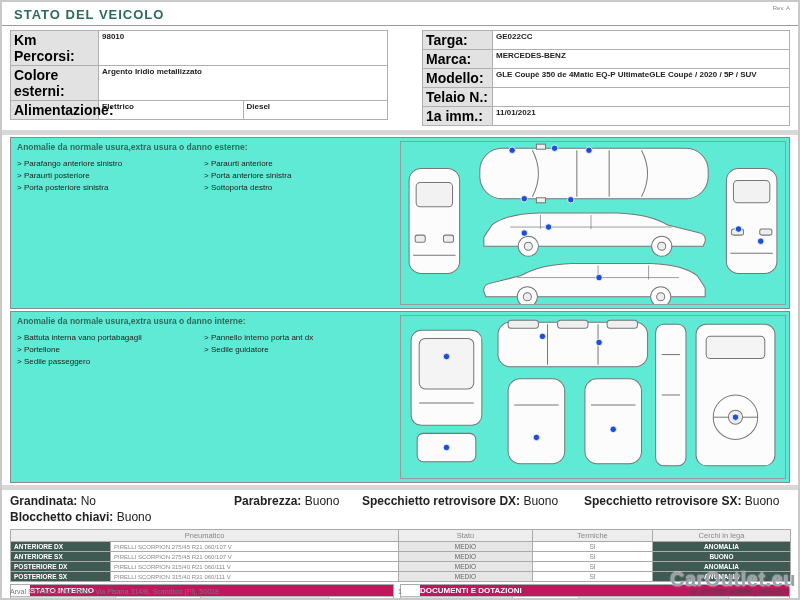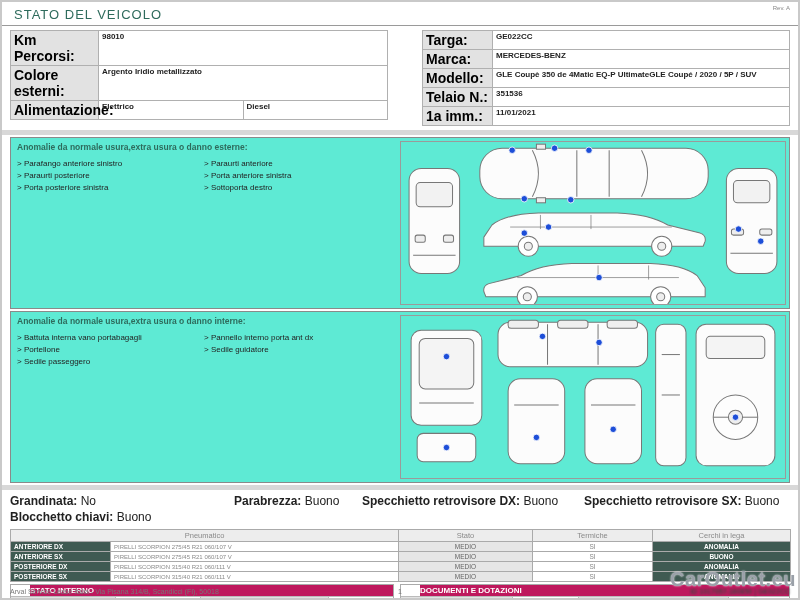--- a/index.html
+++ b/index.html
@@ -3,21 +3,21 @@
 <meta charset="utf-8">
 <style>
   * { margin:0; padding:0; box-sizing:border-box; }
   html,body { width:800px; height:600px; }
   body { background:#c9c9c9; overflow:hidden; font-family:"Liberation Sans","DejaVu Sans",sans-serif; }
   .page { position:absolute; left:2px; top:2px; width:796px; height:596px; background:#fff; overflow:hidden; }
 
   .rev { position:absolute; top:3px; right:8px; font-size:6px; color:#888; }
 
   .hdr { padding:5px 12px 0 12px; border-bottom:1px solid #9a9a9a; }
-  .doc-title { color:#2e6b5c; font-weight:normal; font-size:13px; letter-spacing:1px; padding-bottom:3px; }
+  .doc-title { color:#2e6b5c; font-weight:bold; font-size:13px; letter-spacing:1px; padding-bottom:3px; }
 
   .info { display:flex; gap:10px; padding:4px 8px 2px 8px; }
   .info-left { width:378px; }
   .info-right { flex:1;margin-left:24px; }
   .irow { display:flex; border:1px solid #b0b0b0; border-top:none; min-height:13px; }
   .irow:first-child { border-top:1px solid #b0b0b0; }
   .ilbl { background:#e2e2e2; font-weight:bold; font-size:14px; padding:1px 3px; width:88px; border-right:1px solid #b0b0b0; }
   .info-right .ilbl { width:70px; }
   .ival { font-weight:bold; font-size:8px; padding:1px 3px; flex:1; color:#222; }
   .ival.half { border-right:1px solid #b0b0b0; }
@@ -105,21 +105,20 @@
       <div class="irow">
         <div class="ilbl">Marca:</div>
         <div class="ival">MERCEDES-BENZ</div>
       </div>
       <div class="irow">
         <div class="ilbl">Modello:</div>
         <div class="ival">GLE Coupè 350 de 4Matic EQ-P UltimateGLE Coupé / 2020 / 5P / SUV</div>
       </div>
       <div class="irow">
         <div class="ilbl">Telaio N.:</div>
-        <div class="ival">351536</div>
       </div>
       <div class="irow">
         <div class="ilbl">1a imm.:</div>
         <div class="ival">11/01/2021</div>
       </div>
     </div>
   </div>
 
   <div class="band"></div>
 

